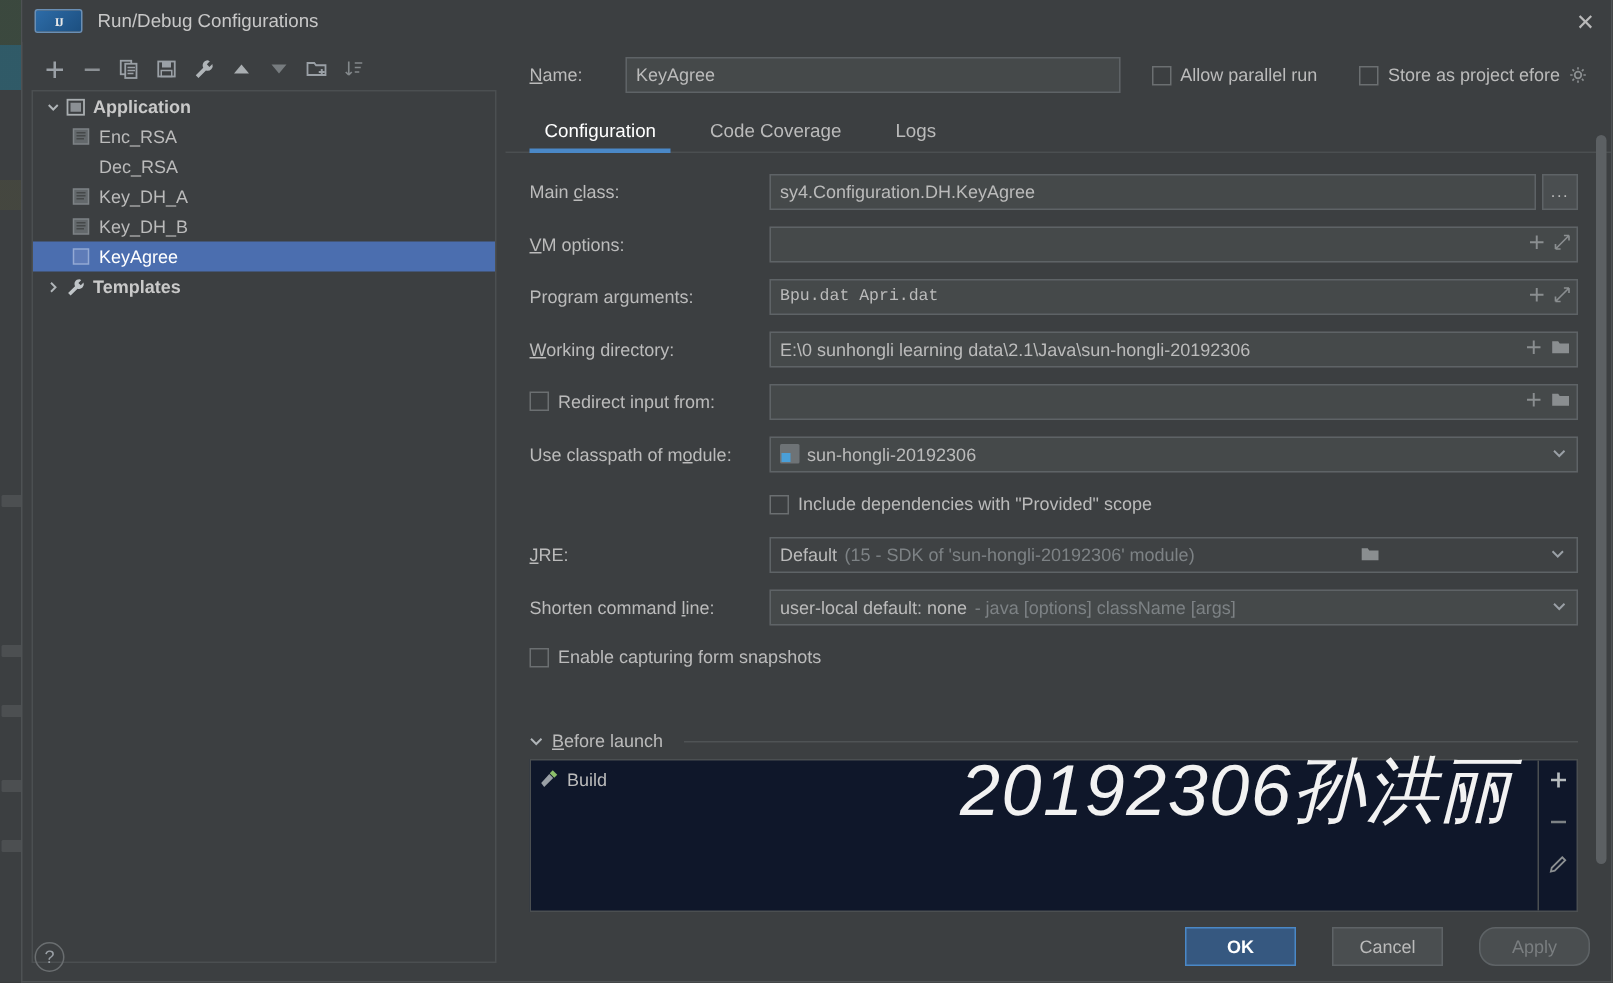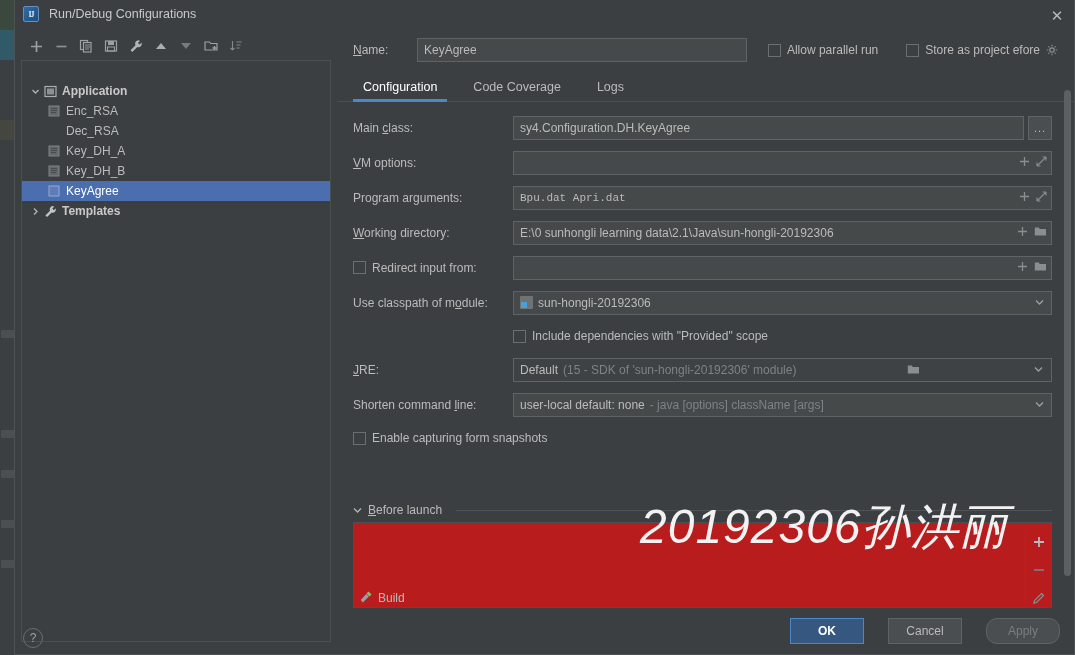--- a/index.html
+++ b/index.html
@@ -47,21 +47,21 @@
   
   .titlebar {
     height: 28px;
     display: flex; align-items: center;
     padding: 0 2px 0 8px;
     background: #3c3f41;
     flex: 0 0 28px;
     position: relative;
   }
   .ij-logo {
-    width: 16px; height: 16px;
+    width: 32px; height: 16px;
     background: linear-gradient(135deg,#2d6ca8 0%, #1c4f80 100%);
     border: 1px solid #6a8fb5;
     border-radius: 2px;
     display: flex; align-items: center; justify-content: center;
     font-size: 8px; font-weight: bold; color: #e8e8e8;
     letter-spacing: -1px;
     font-family: "Liberation Serif", serif;
     margin-right: 10px;
   }
   .title-text {
@@ -101,21 +101,21 @@
     width: 22px; height: 22px;
     display: flex; align-items: center; justify-content: center;
     color: #9aa0a6;
   }
   .tb-btn svg { display:block; }
   .tree {
     flex: 1 1 auto;
     background: #3c3f41;
     border: 1px solid #4b4f51;
     margin-bottom: 12px;
-    padding-top: 20px;
+    padding-top: 0;
     overflow: hidden;
     min-height: 0;
   }
   .tree-row {
     height: 20px;
     display: flex; align-items: center;
     padding-left: 6px;
     font-size: 12px;
     white-space: nowrap;
   }
@@ -288,24 +288,23 @@
   }
   .bl-header {
     display: flex; align-items: center;
     height: 24px; gap: 6px;
   }
   .bl-header .line {
     flex: 1 1 auto; height: 1px; background: #4f5355; margin-left: 8px;
   }
   .bl-body {
     display: flex;
-    height: 86px;
+    height: 102px;
     border: 1px solid #4b4f51;
-    background: #b91c1c;
-    align-items: flex-end;
+    background: #0f172a;
   }
   .bl-list { flex: 1 1 auto; padding: 4px 0 0 4px; }
   .bl-item { display:flex; align-items:center; height:18px; gap:5px; padding-left:2px;}
   .bl-side {
     width: 26px; flex: 0 0 26px;
     border-left: 1px solid #4b4f51;
     display: flex; flex-direction: column; align-items: center;
     padding-top: 4px; gap: 10px;
     color: #9aa0a6;
   }

